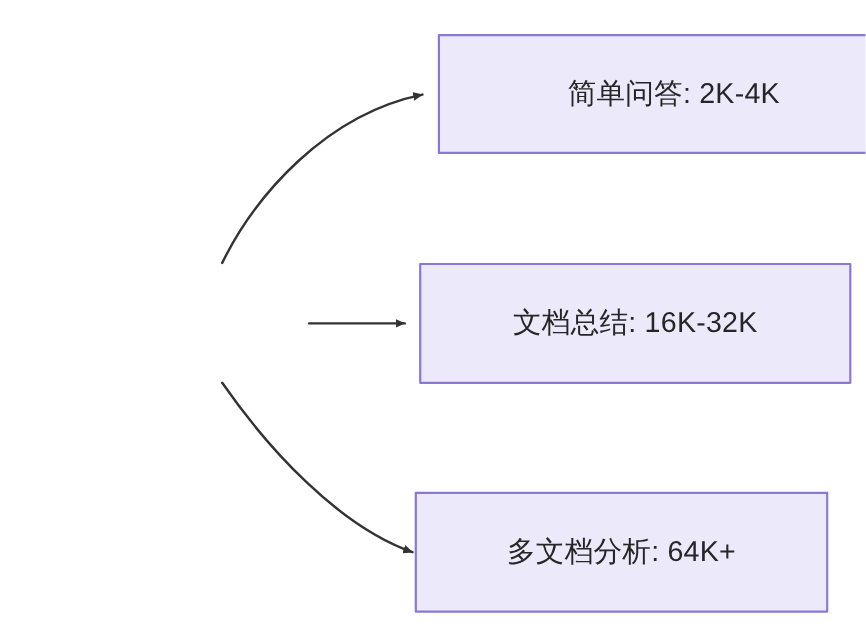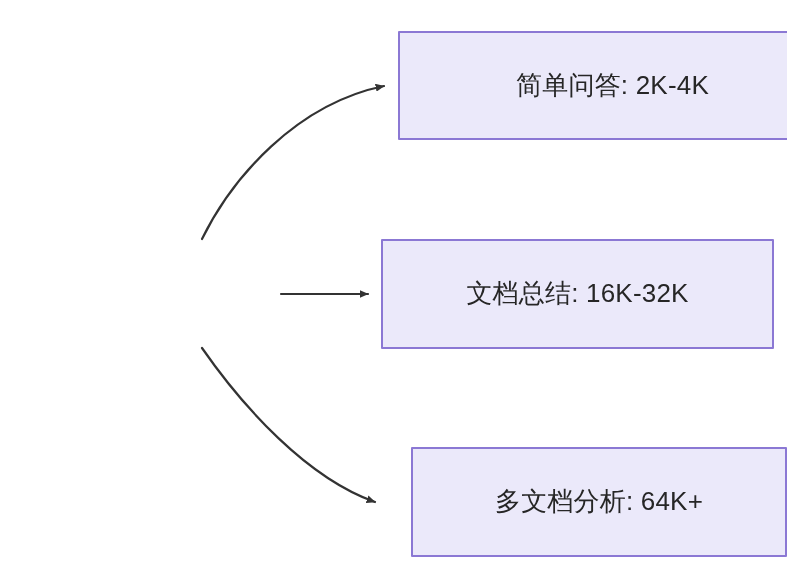--- a/index.html
+++ b/index.html
@@ -57,21 +57,21 @@
     width: 429px;
     height: 109px;
   }
   #node-doc-summary {
     left: 381px;
     top: 239px;
     width: 393px;
     height: 110px;
   }
   #node-multidoc {
-    left: 411px;
+    left: 377px;
     top: 447px;
     width: 376px;
     height: 110px;
   }
 </style>
 </head>
 <body>
 
 <div id="canvas">
 

